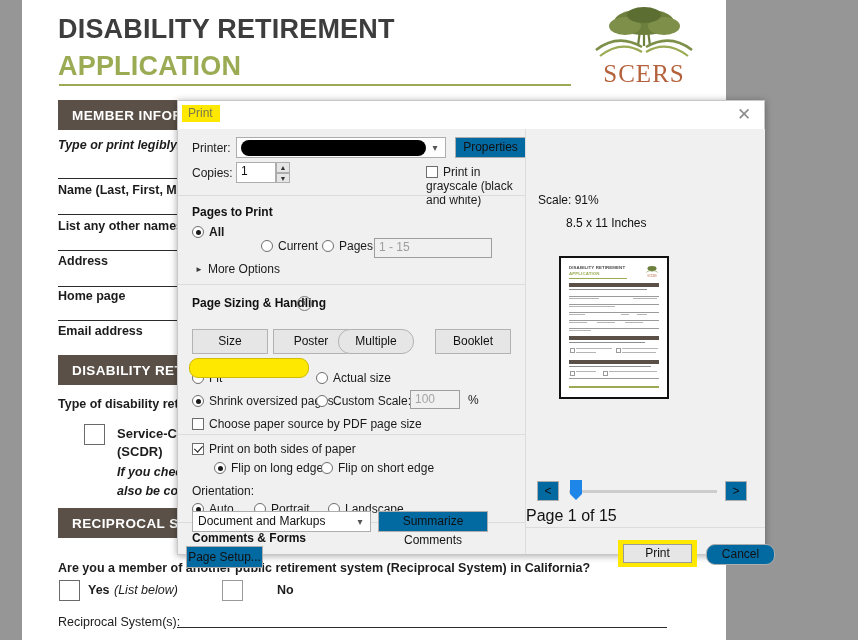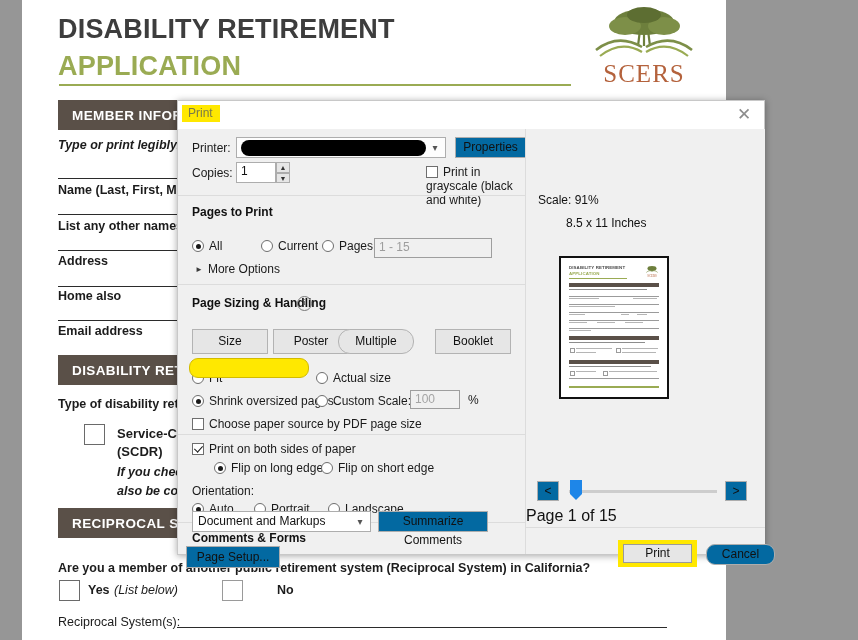--- a/index.html
+++ b/index.html
@@ -153,21 +153,21 @@
     position:absolute;left:11px;top:229px;width:120px;height:20px;background:#ffe800;
     border:1px solid #d2bb00;border-radius:9px;box-sizing:border-box;
   }
   
   #comments-sel{
     position:absolute;left:14px;top:382px;width:179px;height:21px;
     background:#fff;border:1px solid #adadad;box-sizing:border-box;
     font-size:12px;color:#111;padding:2px 0 0 5px;
   }
   #btn-summarize{position:absolute;left:200px;top:382px;width:110px;height:21px;line-height:19px;}
-  #btn-pagesetup{position:absolute;left:8px;top:417px;width:94px;height:22px;line-height:20px;}
+  #btn-pagesetup{position:absolute;left:8px;top:417px;width:77px;height:22px;line-height:20px;}
   
   #right-col{
     position:absolute;left:347px;top:0;width:239px;height:425px;background:#f0f0f0;
     border-left:1px solid #dcdcdc;
   }
   #scale-lbl{position:absolute;left:12px;top:64px;font-size:12px;color:#111;}
   #paper-lbl{position:absolute;left:40px;top:87px;font-size:12px;color:#111;}
   #preview-frame{
     position:absolute;left:33px;top:127px;width:110px;height:143px;
     background:#fff;border:2px solid #111;box-sizing:border-box;
@@ -232,21 +232,21 @@
     <div class="fieldline" style="left:36px;top:178px;width:490px;"></div>
     <div class="doc-label" style="left:36px;top:183px;">Name (Last, First, Middle)</div>
 
     <div class="fieldline" style="left:36px;top:214px;width:490px;"></div>
     <div class="doc-label" style="left:36px;top:219px;">List any other names you</div>
 
     <div class="fieldline" style="left:36px;top:250px;width:490px;"></div>
     <div class="doc-label" style="left:36px;top:254px;">Address</div>
 
     <div class="fieldline" style="left:36px;top:286px;width:490px;"></div>
-    <div class="doc-label" style="left:36px;top:289px;">Home also</div>
+    <div class="doc-label" style="left:36px;top:289px;">Home page</div>
 
     <div class="fieldline" style="left:36px;top:320px;width:490px;"></div>
     <div class="doc-label" style="left:36px;top:324px;">Email address</div>
 
     <div class="secbar" style="left:36px;top:355px;width:480px;">DISABILITY RETIREMENT TYPE</div>
     <div class="doc-label" style="left:36px;top:397px;">Type of disability ret</div>
 
     <div class="formbox" style="left:62px;top:424px;"></div>
     <div class="doc-label" style="left:95px;top:426px;font-size:13px;">Service-Connec</div>
     <div class="doc-label" style="left:95px;top:444px;font-size:13px;">(SCDR)</div>
@@ -301,21 +301,21 @@
       </div>
       <div id="chk-toner-wrap">
         <span class="cbx"></span><span class="lbl">Save ink/toner</span>
         <span class="infoico" style="margin-left:9px;">i</span>
       </div>
 
       <div class="hr" style="left:0;top:66px;width:586px;"></div>
 
       <div class="grp-title" style="left:14px;top:76px;">Pages to Print</div>
 
-      <div class="opt" style="left:14px;top:110px;">
+      <div class="opt" style="left:14px;top:96px;font-weight:bold;">
         <span class="rad on"></span><span>All</span>
       </div>
       <div class="opt" style="left:83px;top:110px;">
         <span class="rad"></span><span>Current</span>
       </div>
       <div class="opt" style="left:144px;top:110px;">
         <span class="rad"></span><span>Pages</span>
       </div>
       <div id="pages-input">1 - 15</div>
 

